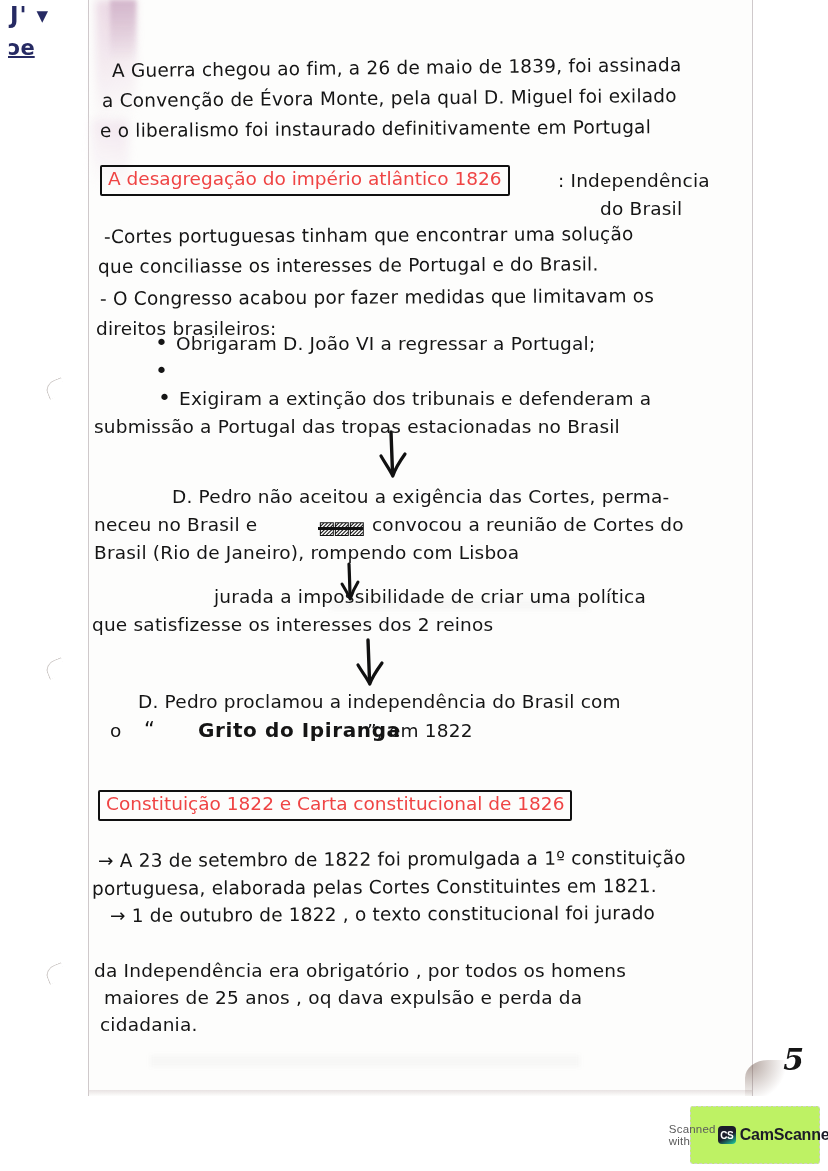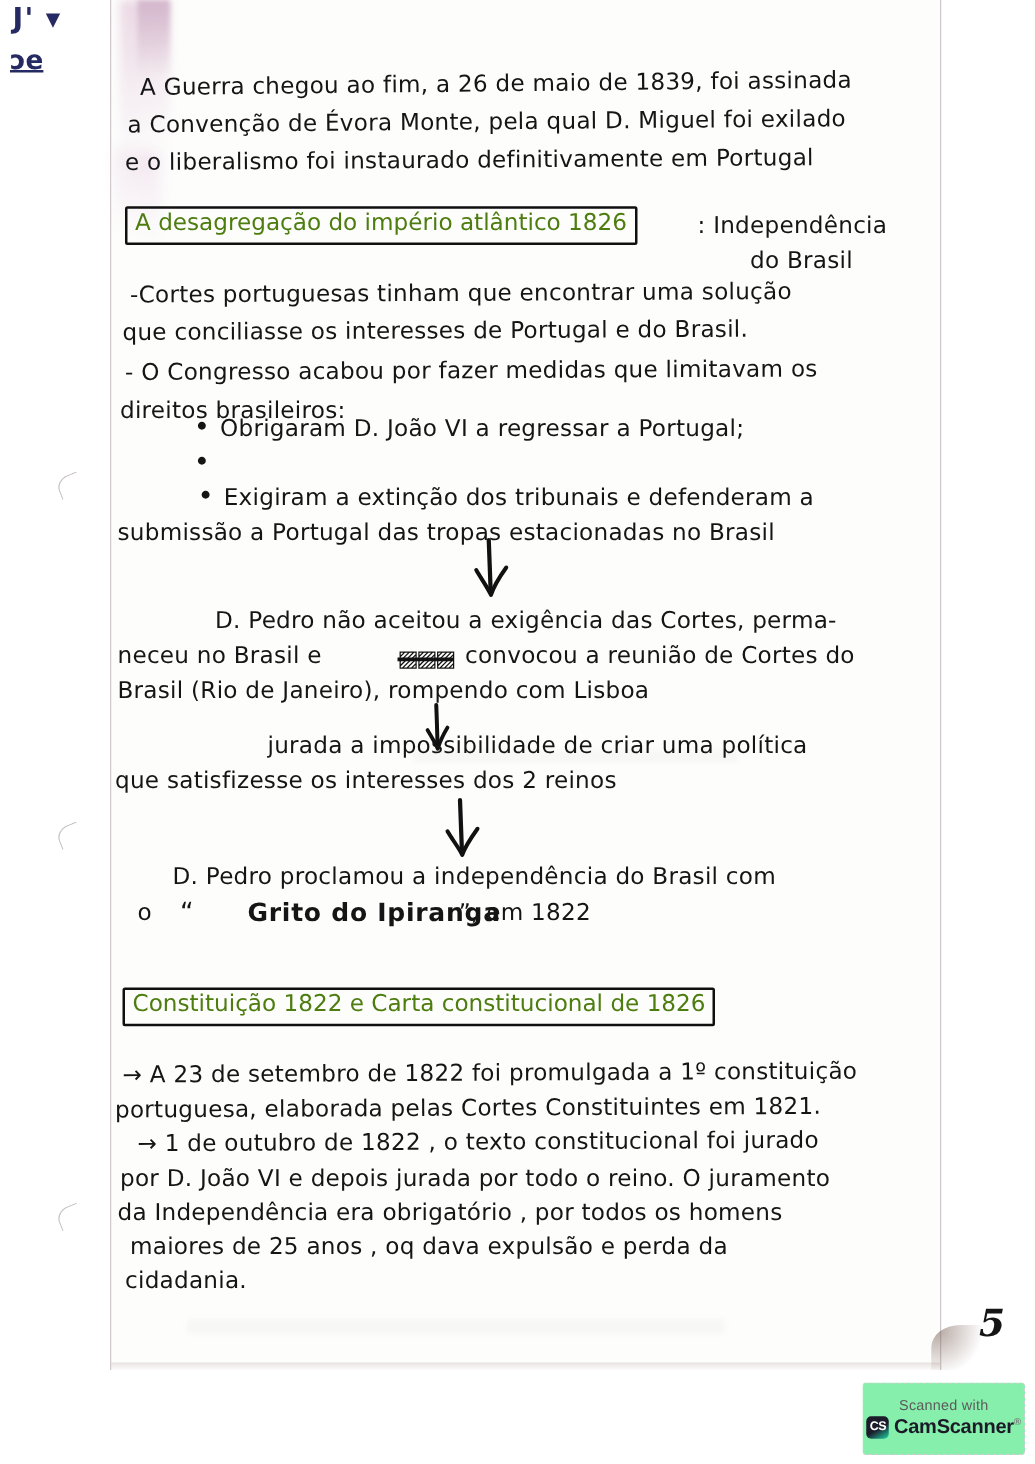--- a/index.html
+++ b/index.html
@@ -105,21 +105,21 @@
   .hw.bold { font-weight: 700; letter-spacing: 0.6px; }
 
   
   .boxhead {
     position: absolute;
     border: 2.6px solid #101010;
     border-radius: 2px;
     padding: 3px 6px 5px 6px;
     background: transparent;
     white-space: nowrap;
-    color: #4d7c0f;
+    color: #ef4444;
     font-family: "DejaVu Sans", sans-serif;
     font-size: 18.5px;
     line-height: 1;
   }
 
   
   .arrow { position: absolute; }
   .arrow svg { display: block; }
 
   
@@ -148,23 +148,23 @@
 
   
   .watermark {
     position: absolute;
     left: 690px;
     top: 1106px;
     width: 128px;
     height: 56px;
     border: 1px dashed #cfcfcf;
     border-radius: 3px;
-    background: #86efac;
+    background: #bef264;
     display: flex;
-    flex-direction: column;
+    flex-direction: row;
     align-items: center;
     justify-content: center;
     gap: 2px;
   }
   .wm-top {
     font-family: "Liberation Sans", sans-serif;
     font-size: 11.5px;
     color: #5b5b5b;
     letter-spacing: 0.2px;
   }
@@ -271,21 +271,20 @@
   <div class="hw" style="left:110px; top:722px;">o</div>
   <div class="hw" style="left:144px; top:720px; font-size:21px;">“</div>
   <div class="hw bold" style="left:164px; top:720px; font-size:20px;margin-left:34px;">Grito do Ipiranga</div>
   <div class="hw" style="left:367px; top:722px;">”, em 1822</div>
 
   <div class="boxhead" style="left:98px; top:790px;">Constituição 1822  e Carta constitucional de 1826</div>
 
   <div class="hw" style="left:98px;  top:852px; transform: rotate(-0.3deg);">→ A 23 de setembro de 1822 foi promulgada a 1º constituição</div>
   <div class="hw" style="left:92px;  top:880px; transform: rotate(-0.3deg);">portuguesa, elaborada pelas Cortes Constituintes em 1821.</div>
   <div class="hw" style="left:110px; top:907px; transform: rotate(-0.3deg);">→ 1 de outubro de 1822 , o texto constitucional foi jurado</div>
-  <div class="hw" style="left:96px;  top:935px;">por D. João VI e depois jurada por todo o reino. O juramento</div>
   <div class="hw" style="left:94px;  top:962px;">da Independência era obrigatório , por todos os homens</div>
   <div class="hw" style="left:104px; top:989px;">maiores de 25 anos  , oq dava expulsão e perda da</div>
   <div class="hw" style="left:100px; top:1016px;">cidadania.</div>
 
   <div class="pagenum">5</div>
 
   <div class="watermark">
     <div class="wm-top">Scanned with</div>
     <div class="wm-row">
       <div class="wm-logo">CS</div>

